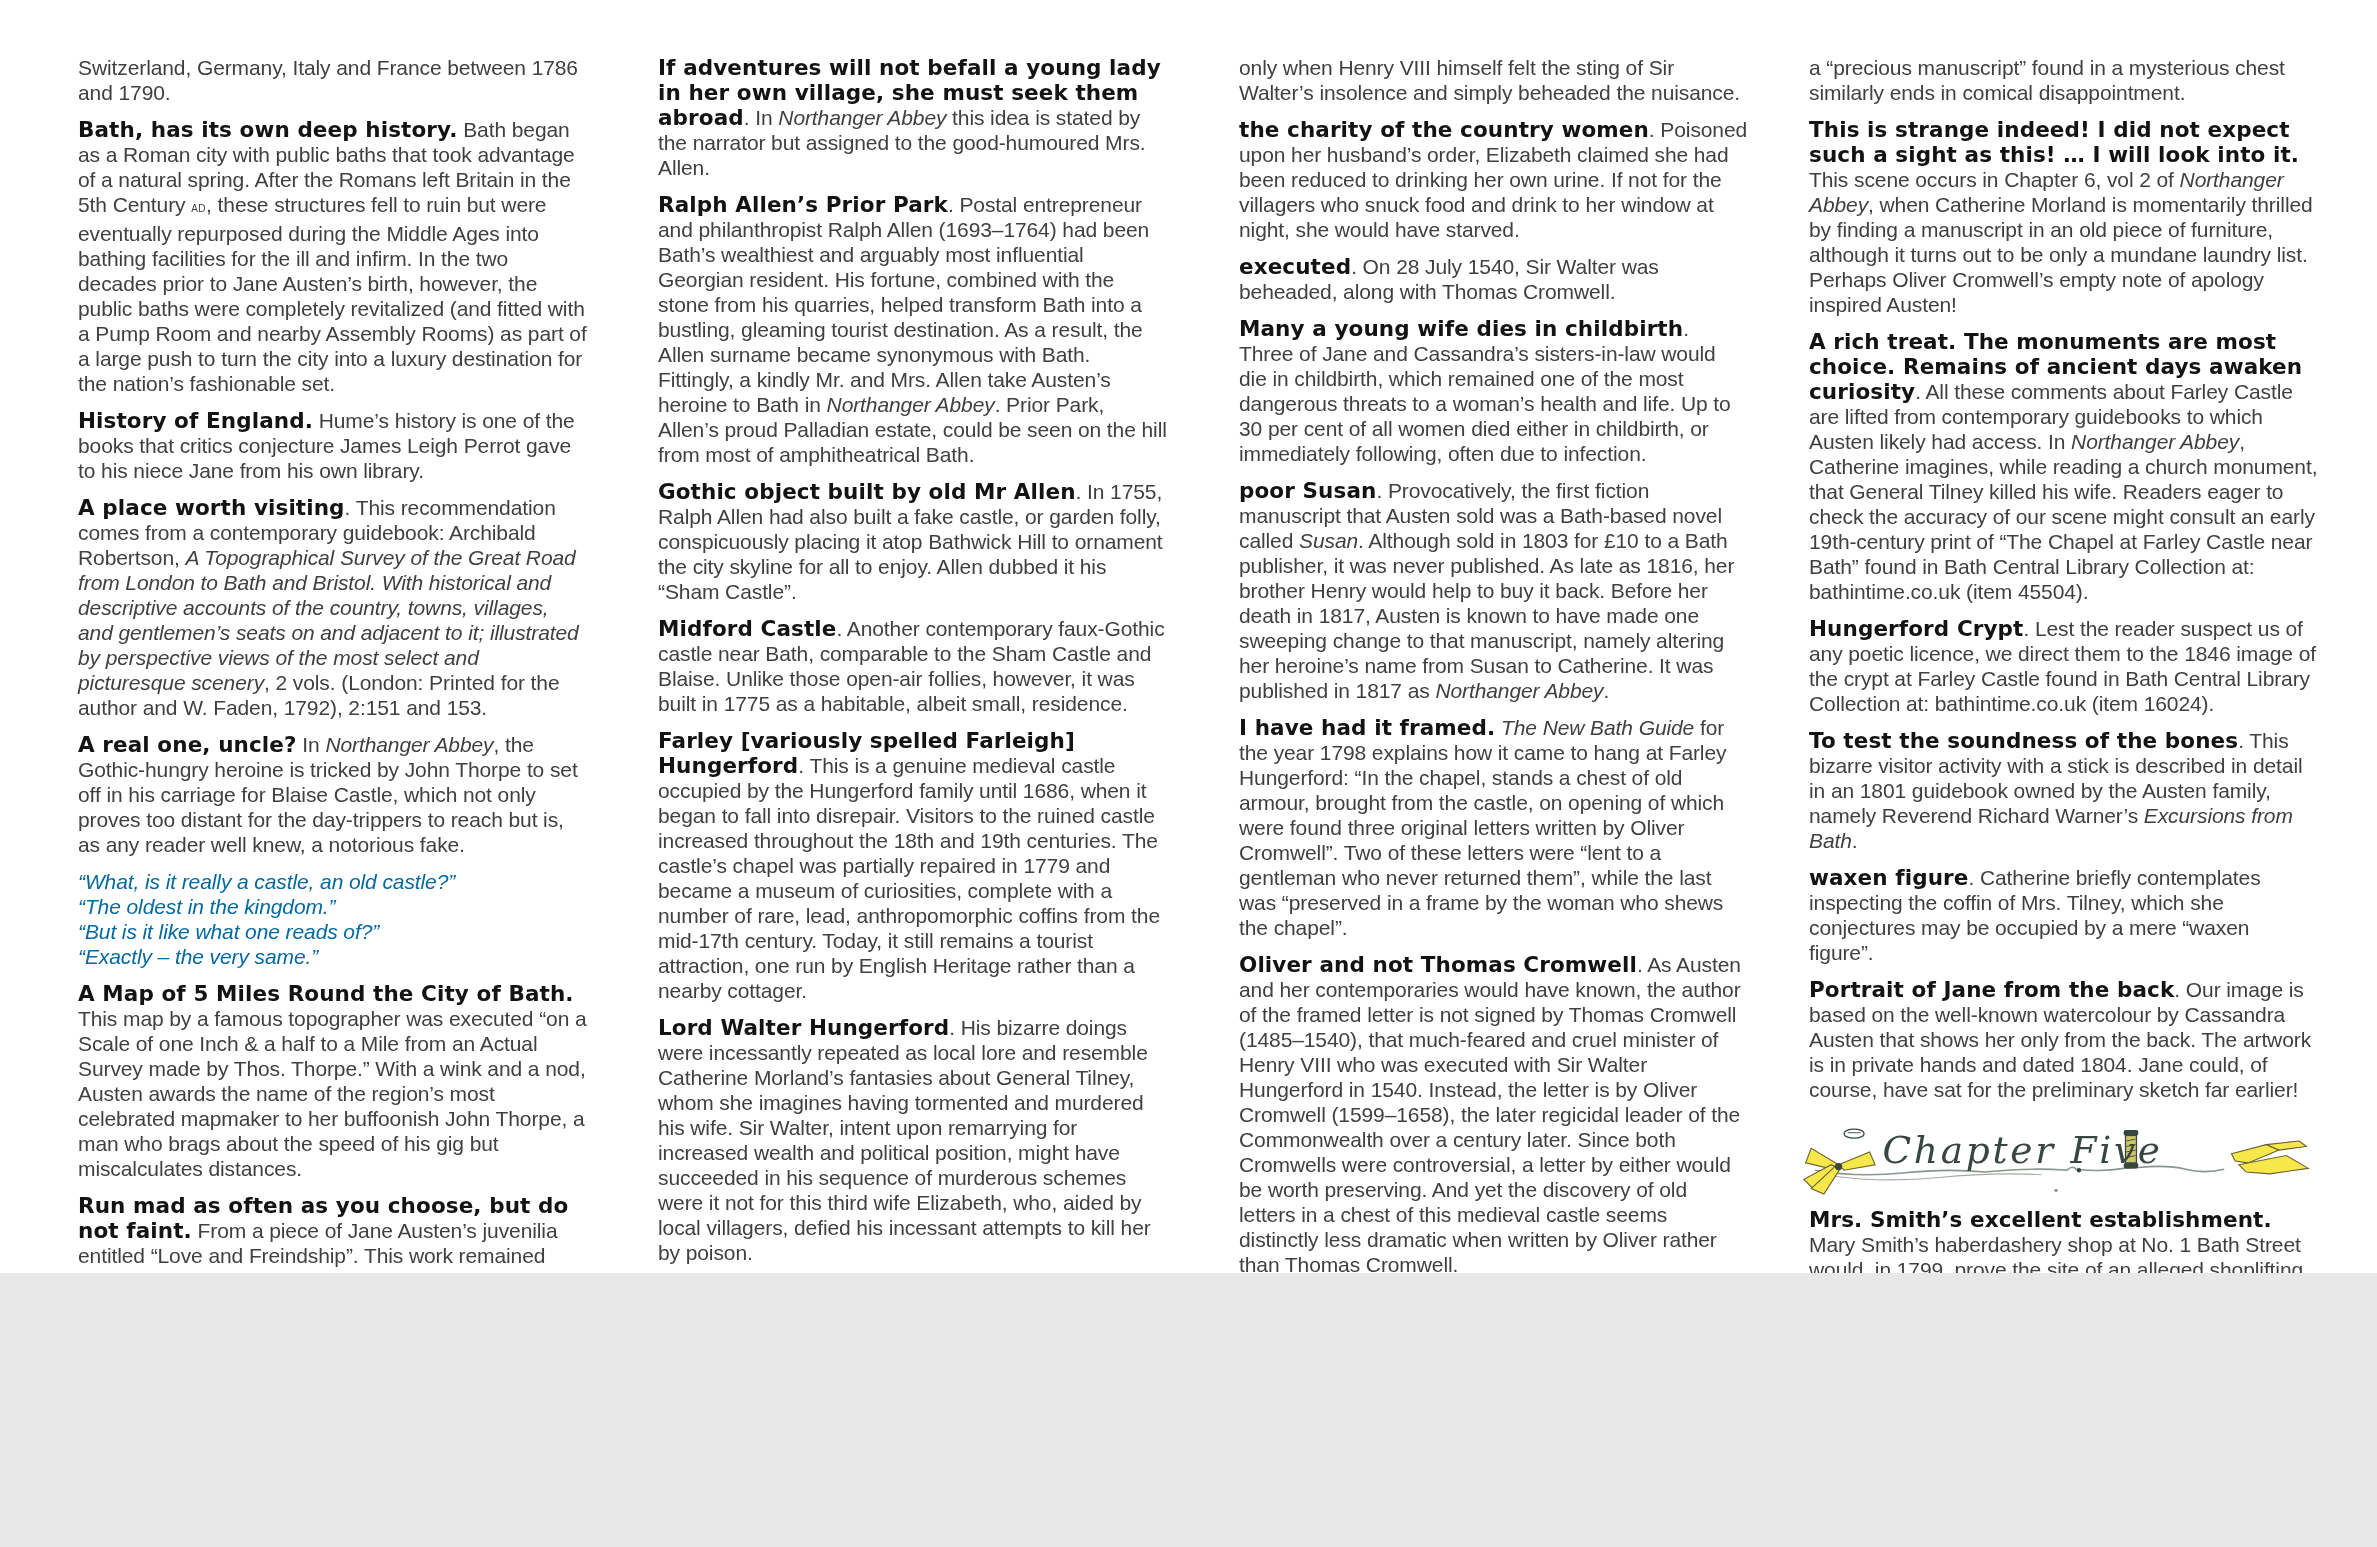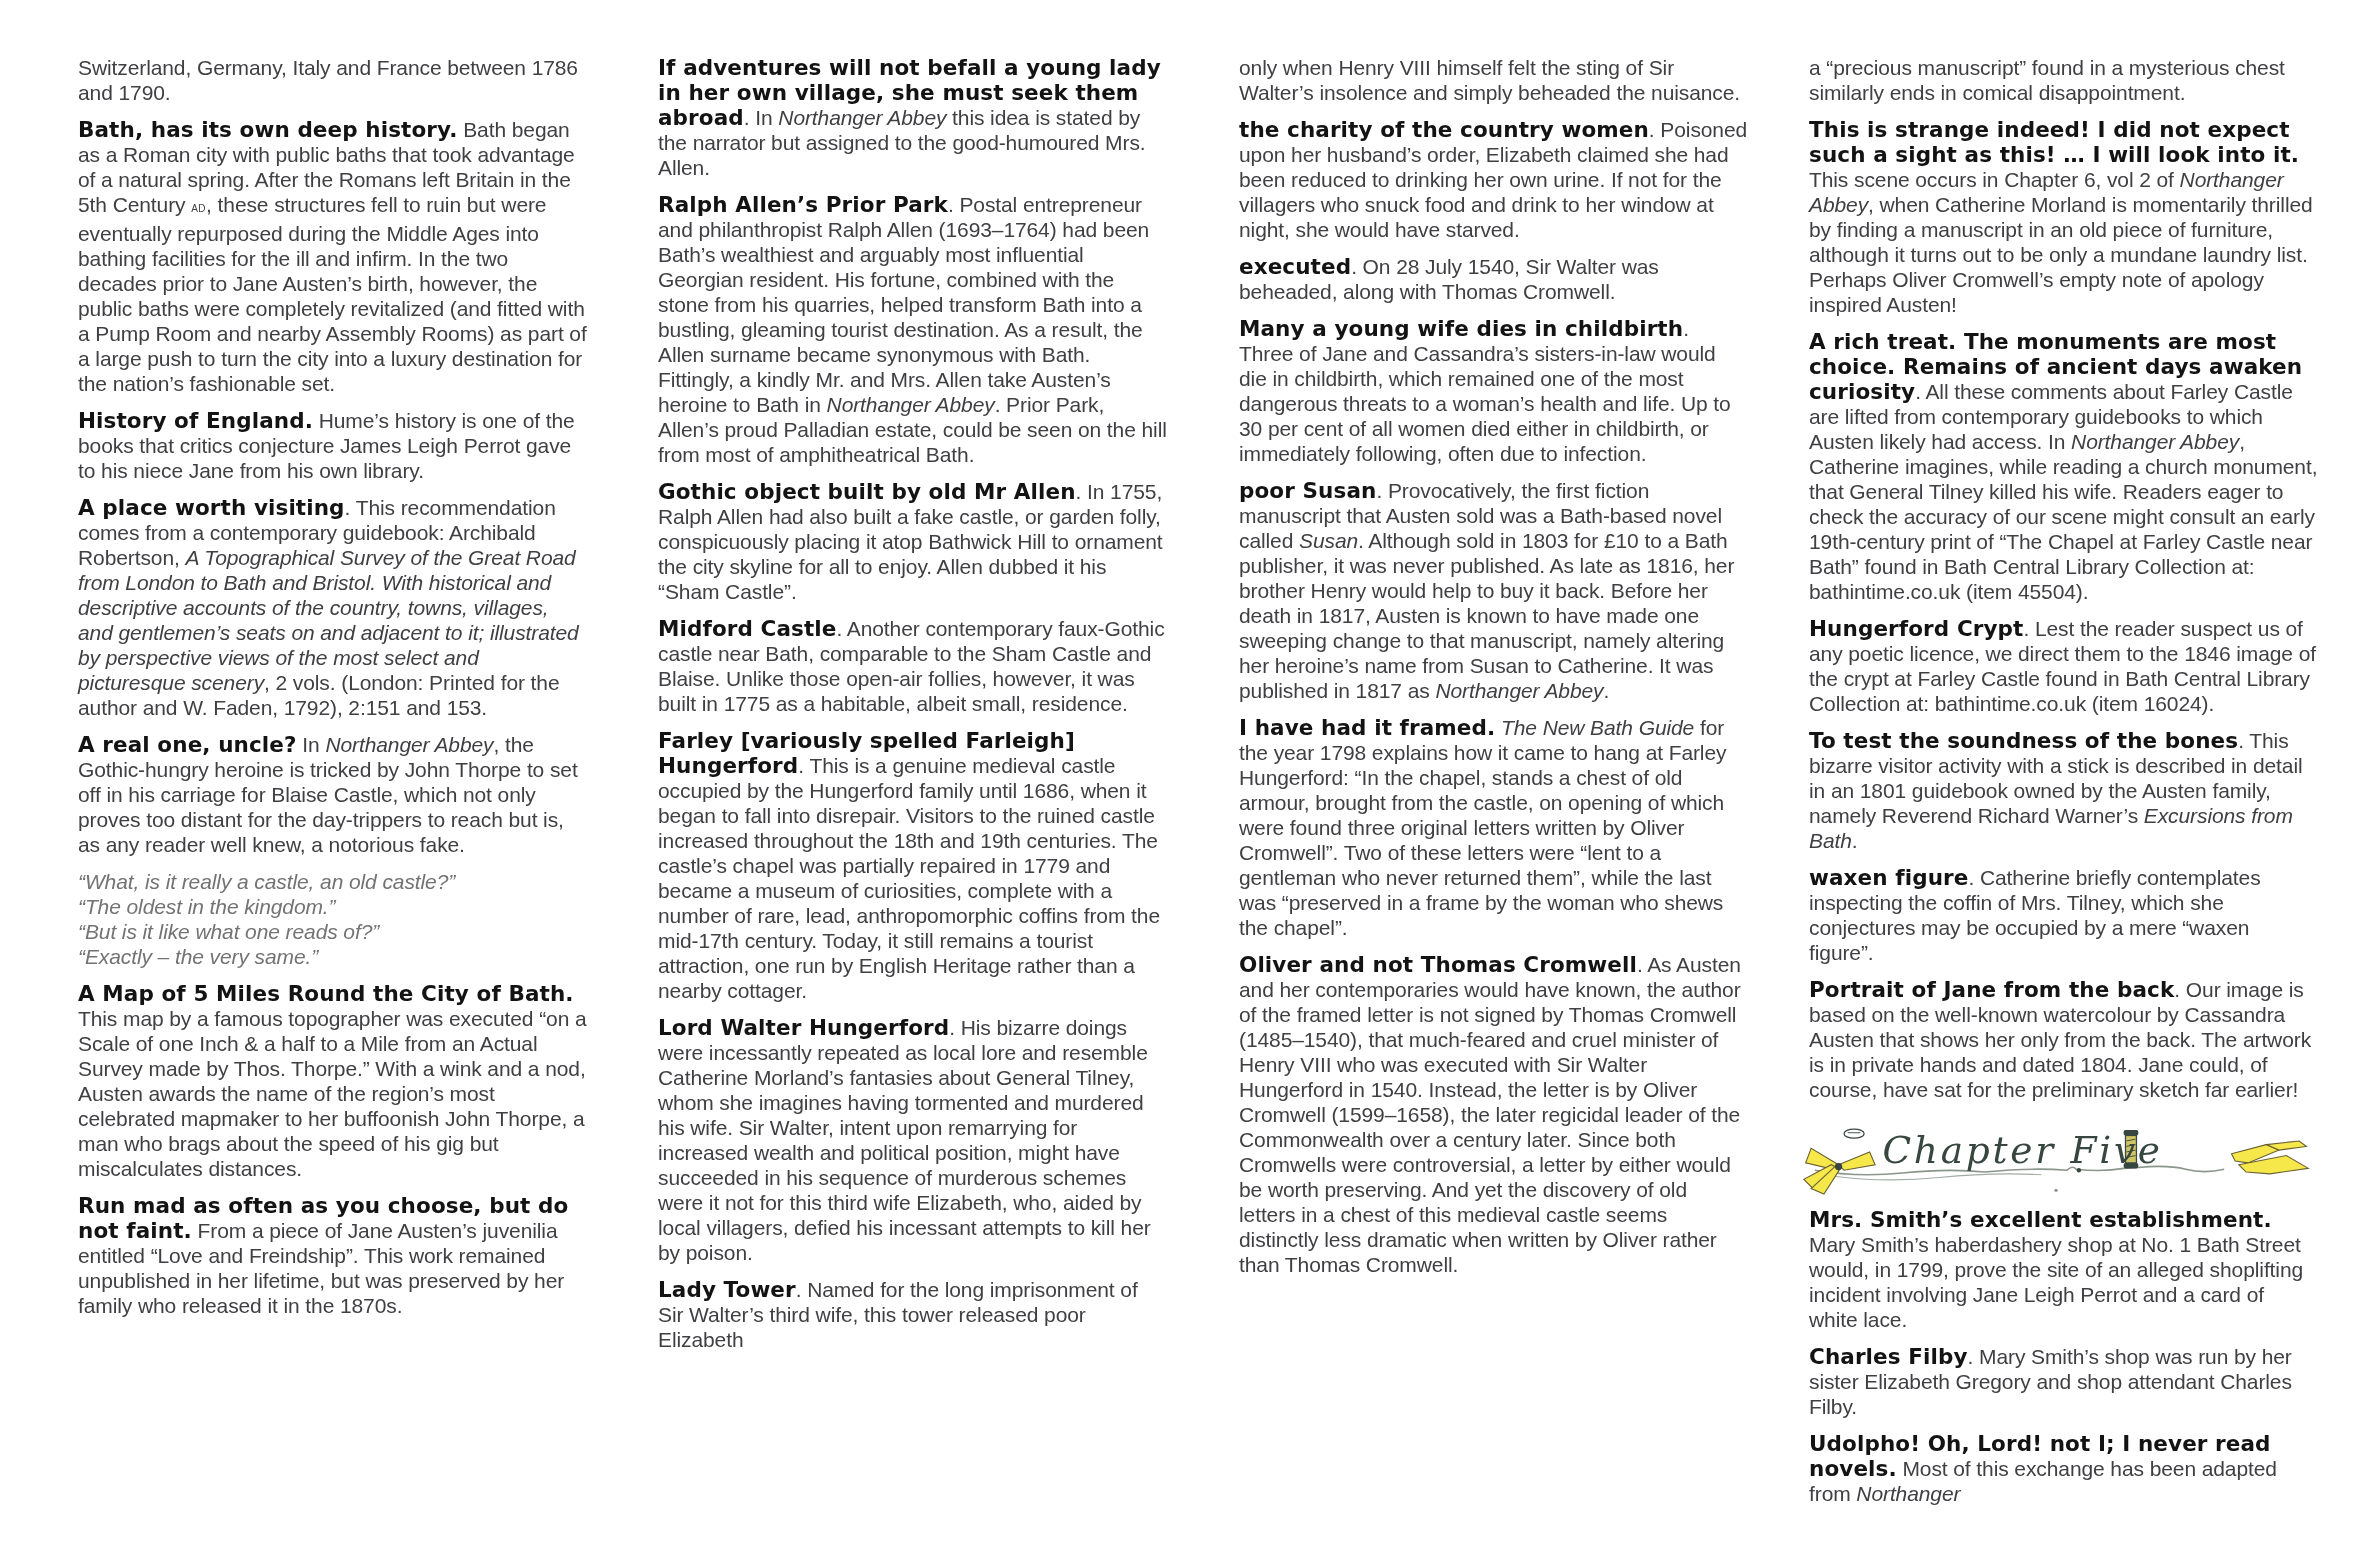--- a/index.html
+++ b/index.html
@@ -6,42 +6,42 @@
     --bg:#ffffff;
     --body-ink:#404044;
     --head-ink:#131313;
     --ribbon:#f6e84a;
     --ribbon-edge:#6a6132;
     --thread:#8a968c;
     --script-ink:#37473f;
   }
   html,body{margin:0;padding:0;background:#e8e8e8;}
   .spread{
-    position:relative;width:2377px;height:1547px;background:var(--bg);
+    position:relative;width:2377px;height:1273px;background:var(--bg);
     overflow:hidden;
     font-family:"Liberation Sans",sans-serif;
     color:var(--body-ink);
     font-size:21px;line-height:25px;letter-spacing:-0.1px;
   }
   .col{position:absolute;top:55px;width:509px;}
   .col-1{left:78px;}
   .col-2{left:622px;margin-left:36px;}
   .col-3{left:1239px;}
   .col-4{left:1809px;}
   p.para{margin:0 0 12px 0;}
   .h,.hi{
     font-family:"DejaVu Sans",sans-serif;
     font-weight:700;color:var(--head-ink);
     font-size:21.5px;letter-spacing:0.1px;
   }
   .hi{}
   .b{}
   .i{font-style:italic;}
   .sc{font-size:10px;letter-spacing:0.5px;}
-  .quote{white-space:pre-line;font-style:italic;color:#737373;}
+  .quote{white-space:pre-line;font-style:italic;color:#0369a1;}
   .banner-wrap{margin:14.6px 0 11px -7.3px;}
   .banner-wrap svg{display:block;}
   .script-label{
     font-family:"DejaVu Serif",serif;
     font-style:italic;font-size:41px;letter-spacing:3px;
     fill:var(--script-ink);
   }
 </style>
 </head>
 <body>

